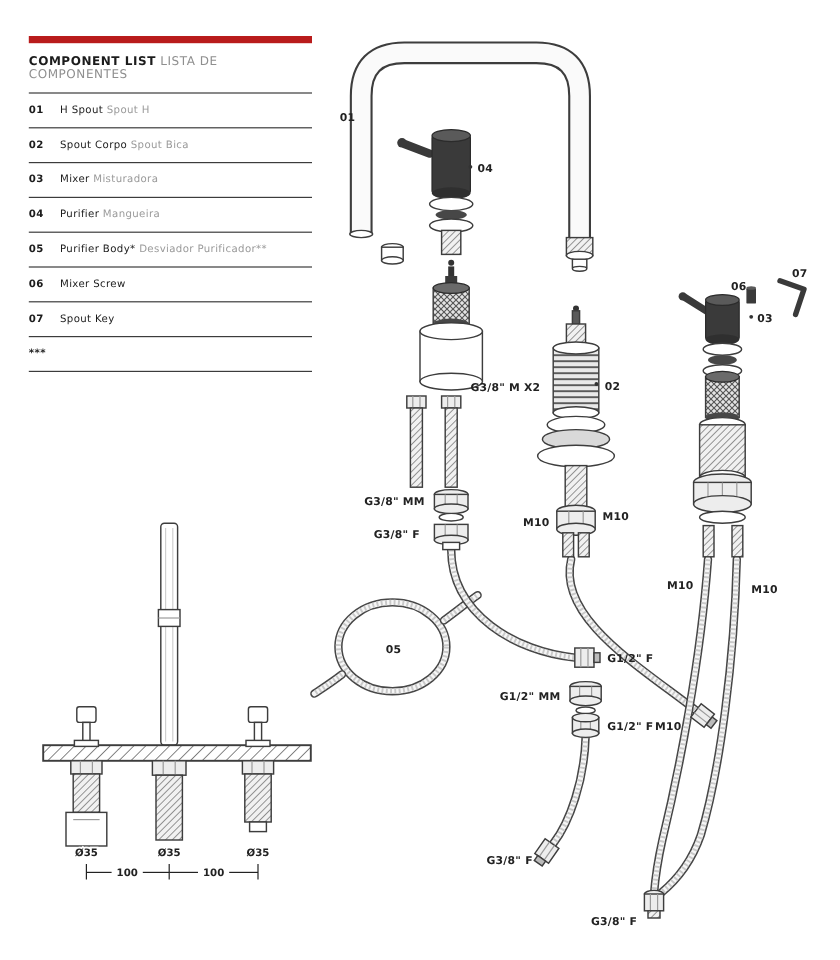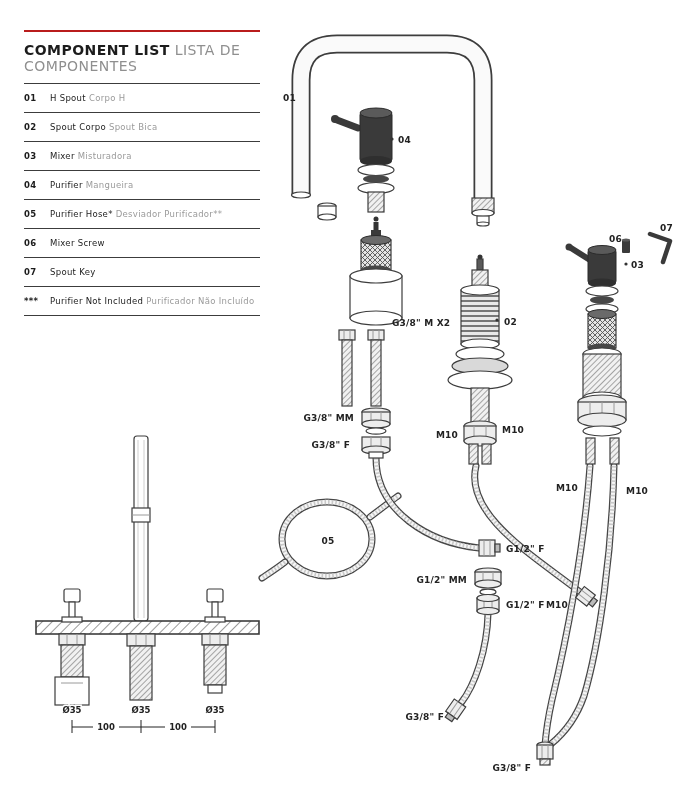--- a/index.html
+++ b/index.html
@@ -2,21 +2,21 @@
 <html><head>
 <meta charset="utf-8">
 <style>
   html,body{margin:0;padding:0;background:#fff;}
   body{width:700px;height:800px;font-family:"DejaVu Sans",sans-serif;color:#1f1f1f;}
   .page{position:relative;width:700px;height:800px;background:#fff;overflow:hidden;}
   svg.diagram{position:absolute;left:0;top:0;}
 
   
   .clist{position:absolute;left:24px;top:30px;width:236px;}
-  .clist-header{border-top:2px solid #b91c1c;padding:10px 0 9px;font-size:14px;letter-spacing:.45px;}
+  .clist-header{border-top:6px solid #b91c1c;padding:10px 0 9px;font-size:10px;letter-spacing:.45px;}
   .clist-header .en{font-weight:bold;color:#1c1c1c;}
   .clist-header .pt{color:#8f8f8f;font-weight:normal;}
   .crow{border-top:1px solid #3c3c3c;padding:9px 0;font-size:8.5px;display:flex;gap:9px;letter-spacing:.3px;align-items:baseline;}
   .crow:last-child{border-bottom:1px solid #3c3c3c;}
   .crow .num{font-weight:bold;min-width:17px;flex:none;color:#1c1c1c;}
   .crow .en{font-weight:normal;color:#1c1c1c;}
   .crow .pt{color:#9a9a9a;font-weight:normal;}
 
   
   .lbl{font-family:"DejaVu Sans",sans-serif;font-size:9px;font-weight:bold;fill:#222;letter-spacing:.2px;}
@@ -336,45 +336,44 @@
   <text class="dim" x="178" y="730" text-anchor="middle">100</text>
 </svg>
 
 <div class="clist">
   <div class="clist-header">
     <span class="en">COMPONENT LIST</span>
     <span class="pt">LISTA DE COMPONENTES</span>
   </div>
   <div class="crow">
     <span class="num">01</span>
-    <span class="nm"><span class="en">H Spout</span> <span class="pt">Corpo H</span></span>
+    <span class="nm"><span class="en">H Spout</span> <span class="pt">Spout H</span></span>
   </div>
   <div class="crow">
     <span class="num">02</span>
     <span class="nm"><span class="en">Spout Corpo</span> <span class="pt">Spout Bica</span></span>
   </div>
   <div class="crow">
     <span class="num">03</span>
     <span class="nm"><span class="en">Mixer</span> <span class="pt">Misturadora</span></span>
   </div>
   <div class="crow">
     <span class="num">04</span>
     <span class="nm"><span class="en">Purifier</span> <span class="pt">Mangueira</span></span>
   </div>
   <div class="crow">
     <span class="num">05</span>
-    <span class="nm"><span class="en">Purifier Hose*</span> <span class="pt">Desviador Purificador**</span></span>
+    <span class="nm"><span class="en">Purifier Body*</span> <span class="pt">Desviador Purificador**</span></span>
   </div>
   <div class="crow">
     <span class="num">06</span>
     <span class="nm"><span class="en">Mixer Screw</span> <span class="pt"></span></span>
   </div>
   <div class="crow">
     <span class="num">07</span>
     <span class="nm"><span class="en">Spout Key</span> <span class="pt"></span></span>
   </div>
   <div class="crow">
     <span class="num">***</span>
-    <span class="nm"><span class="en">Purifier Not Included</span> <span class="pt">Purificador Não Incluído</span></span>
   </div>
 </div>
 
 </div>
 
 </body></html>

